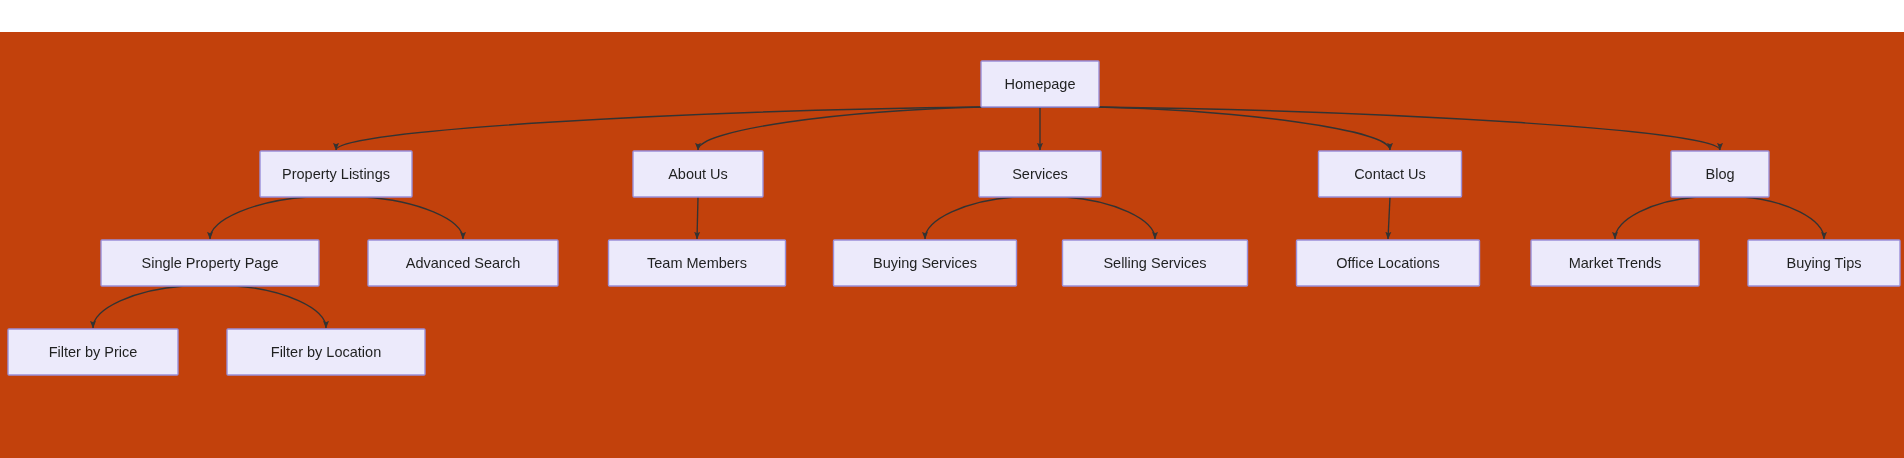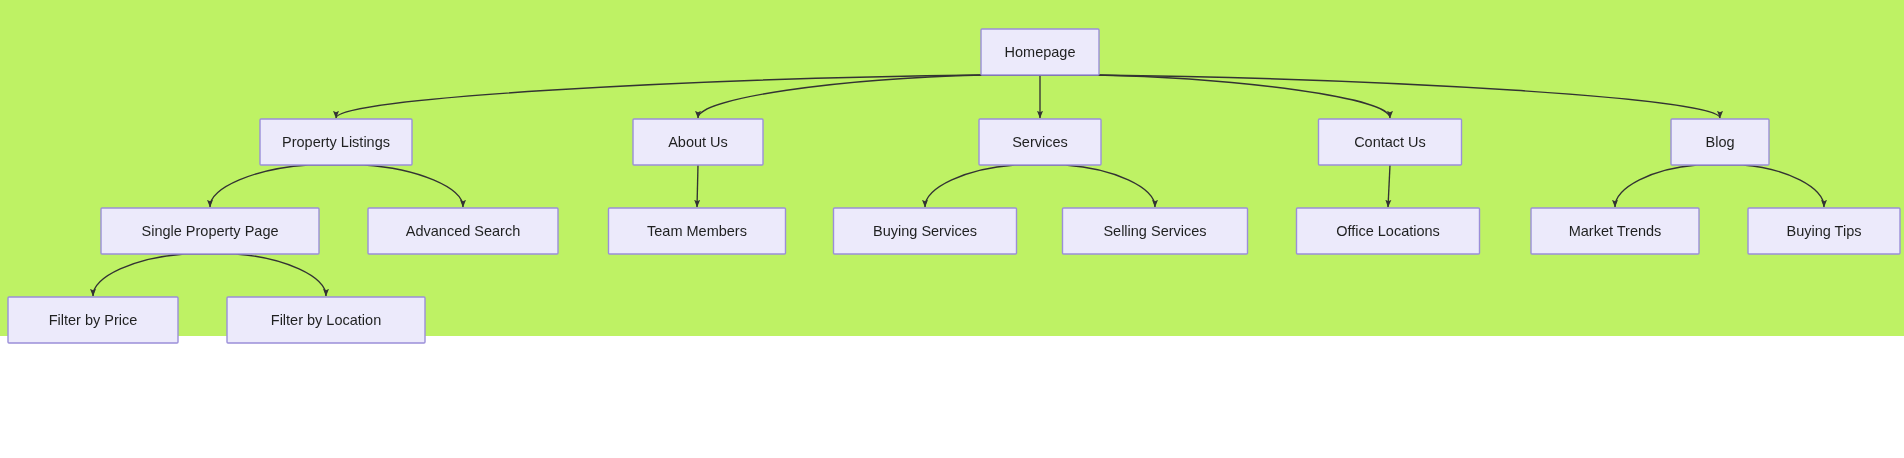--- a/index.html
+++ b/index.html
@@ -9,22 +9,23 @@
   }
   body {
     width: 1904px;
     height: 458px;
     overflow: hidden;
     font-family: "Liberation Sans", sans-serif;
   }
   #flowchart-root {
     position: relative;
     width: 1904px;
-    height: 336px;
-    background: #bef264;
+    height: 426px;
+    background: #c2410c;
+    margin-top: 32px;
   }
   #flow-svg {
     position: absolute;
     top: 0;
     left: 0;
     width: 1904px;
     height: 458px;
     display: block;
   }
   .node-rect {

